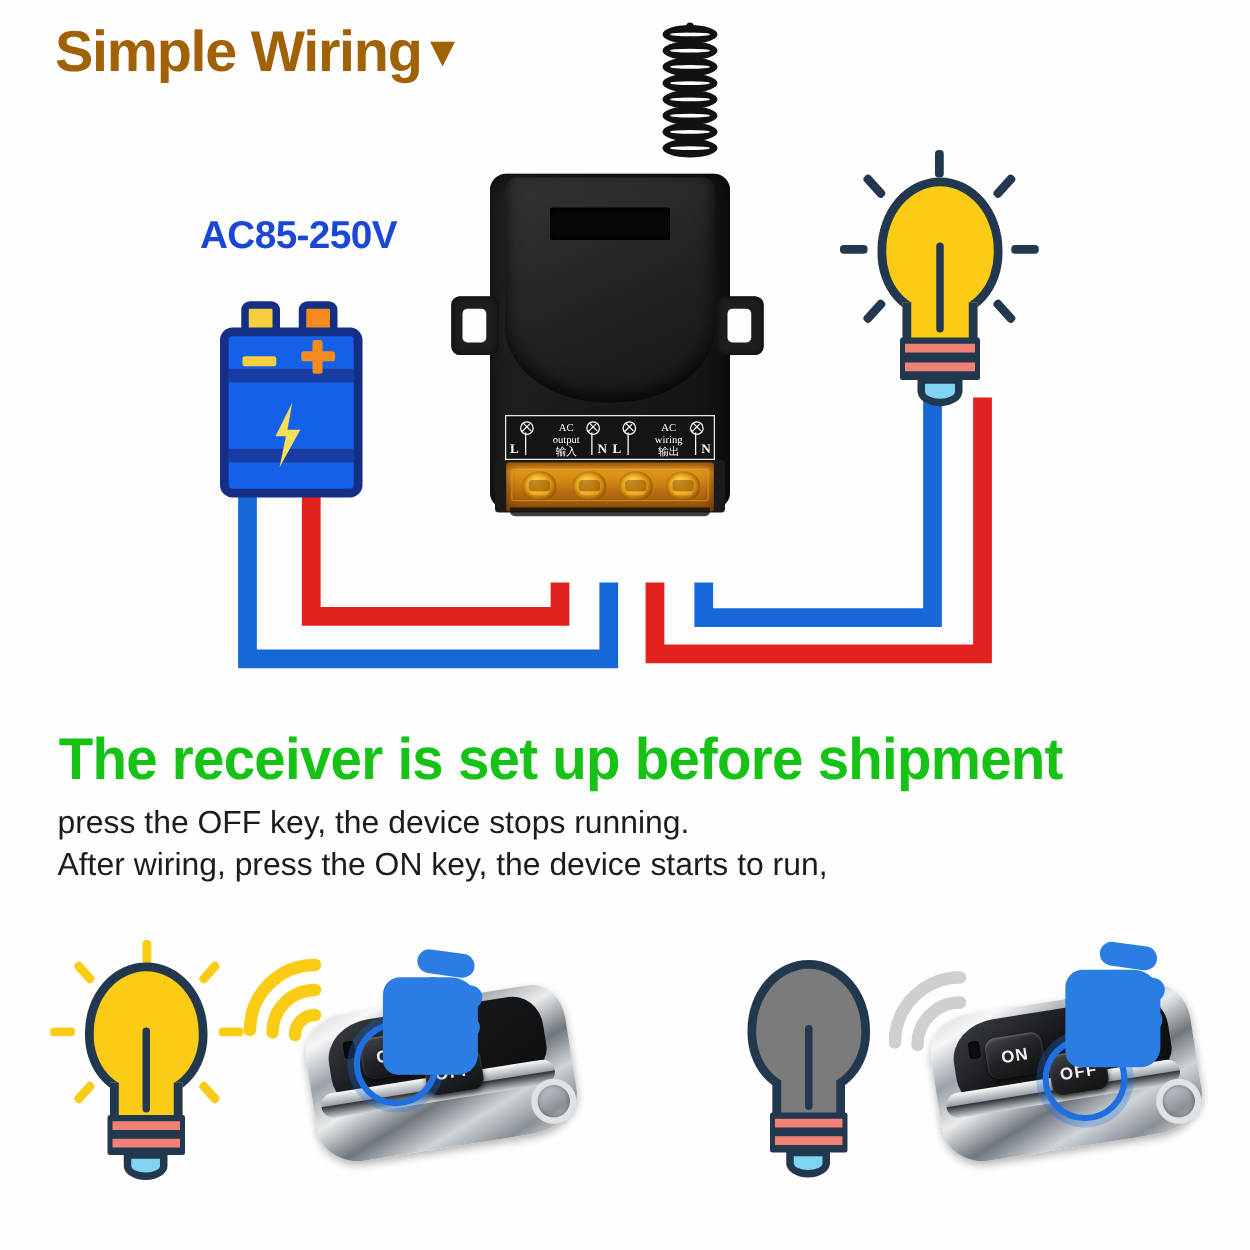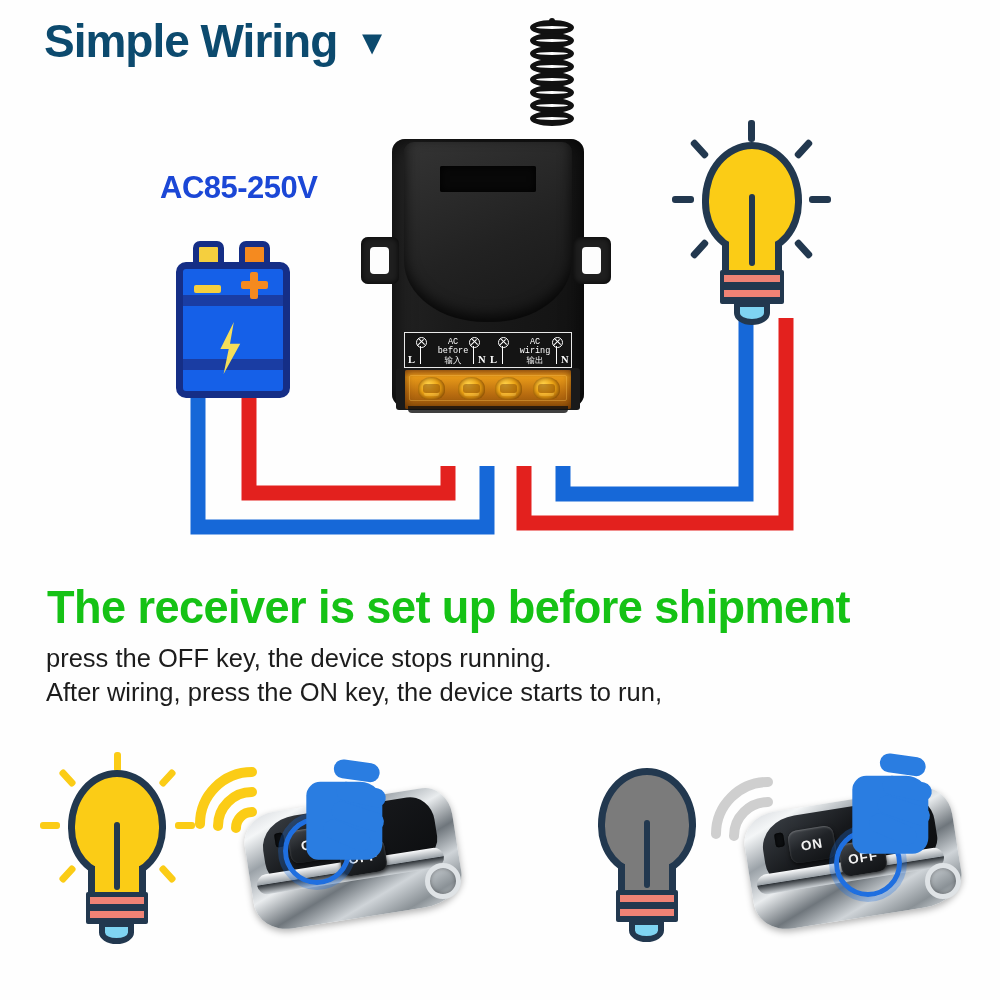--- a/index.html
+++ b/index.html
@@ -1,21 +1,21 @@
 <!DOCTYPE html>
 <html><head>
 <meta charset="utf-8">
 <style>
   html,body{margin:0;padding:0;background:#ffffff;}
   body{width:1000px;height:1000px;position:relative;overflow:hidden;
        font-family:"Liberation Sans","DejaVu Sans",sans-serif;background:#fefefe;}
   .abs{position:absolute;}
   
-  #title{left:44px;top:14px;font-size:46px;font-weight:bold;color:#0c4a6e;
-         letter-spacing:-1px;white-space:nowrap;display:flex;align-items:center;gap:18px;}
+  #title{left:44px;top:14px;font-size:46px;font-weight:bold;color:#a16207;
+         letter-spacing:-1px;white-space:nowrap;display:flex;align-items:center;gap:0;}
   #title .tri{font-size:34px;line-height:1;transform:translateY(1px);}
   #ac-label{left:160px;top:170px;font-size:31px;font-weight:bold;color:#1b47d6;
             letter-spacing:-0.5px;white-space:nowrap;}
   #green-head{left:47px;top:579px;font-size:47px;font-weight:bold;color:#15c215;
               white-space:nowrap;transform:scaleX(0.96);transform-origin:left center;
               font-family:"Liberation Sans","DejaVu Sans",sans-serif;letter-spacing:-0.6px;}
   #body-text{left:46px;top:641px;font-size:25.5px;color:#1c1c1c;line-height:34px;white-space:nowrap;}
   
   #receiver{left:352px;top:128px;width:268px;height:280px;}
   .rc-case{position:absolute;left:40px;top:11px;width:192px;height:268px;background:#1d1d1d;
@@ -35,21 +35,21 @@
   .rc-tab.l{left:9px;top:109px;} .rc-tab.r{left:221px;top:109px;}
   .rc-plate{position:absolute;left:52px;top:204px;width:168px;height:36px;
             border:1.4px solid #e9e9e9;box-sizing:border-box;background:#141414;}
   .scr{position:absolute;width:9px;height:9px;border:1.2px solid #fff;border-radius:50%;}
   .scr:before,.scr:after{content:"";position:absolute;background:#fff;}
   .scr:before{left:0;top:3.2px;width:100%;height:1.1px;transform:rotate(45deg);}
   .scr:after{left:3.2px;top:0;width:1.1px;height:100%;transform:rotate(45deg);}
   .stem{position:absolute;width:1.2px;background:#fff;}
   .pin{position:absolute;font-size:10.5px;font-weight:bold;font-family:"Liberation Serif",serif;
        color:#fff;line-height:1;}
-  .grp{position:absolute;text-align:center;font-family:Liberation Mono, monospace;color:#fff;
+  .grp{position:absolute;text-align:center;font-family:Liberation Serif, serif;color:#fff;
        font-size:8.5px;line-height:9.3px;width:52px;}
   .rc-term{position:absolute;left:44px;top:240px;width:184px;height:42px;}
   .rc-term .blkbg{position:absolute;left:0;top:0;width:100%;height:100%;background:#1a1a1a;
                   border-radius:3px;}
   .rc-term .amber{position:absolute;left:9px;top:2px;width:166px;height:39px;border-radius:2px;
       background:linear-gradient(180deg,#c4761a 0%,#e89a18 18%,#b86c10 62%,#8d4e08 100%);
       box-shadow:inset 0 0 9px rgba(80,35,0,.75);}
   .rc-term .amber .inner{position:absolute;left:4px;top:5px;right:4px;bottom:8px;
       border:1px solid rgba(255,200,90,.35);border-radius:2px;}
   .sc{position:absolute;top:9px;width:27px;height:23px;border-radius:50% 50% 42% 42%;
@@ -167,21 +167,21 @@
       <i></i>
     </div>
 
   <div class="rc-plate">
 
     <div class="scr" style="left:11px;top:4px;"></div>
     <div class="stem" style="left:15.2px;top:13px;height:18px;"></div>
     <div class="pin" style="left:3px;top:22px;">L</div>
     <div class="grp" style="left:22px;top:5px;">
       <span>AC</span><br>
-      <span>before</span><br>
+      <span>output</span><br>
       <span>输入</span>
     </div>
     <div class="scr" style="left:64px;top:4px;"></div>
     <div class="stem" style="left:68.2px;top:13px;height:18px;"></div>
     <div class="pin" style="left:73px;top:22px;">N</div>
 
     <div class="scr" style="left:93px;top:4px;"></div>
     <div class="stem" style="left:97.2px;top:13px;height:18px;"></div>
     <div class="pin" style="left:85px;top:22px;">L</div>
     <div class="grp" style="left:104px;top:5px;">

